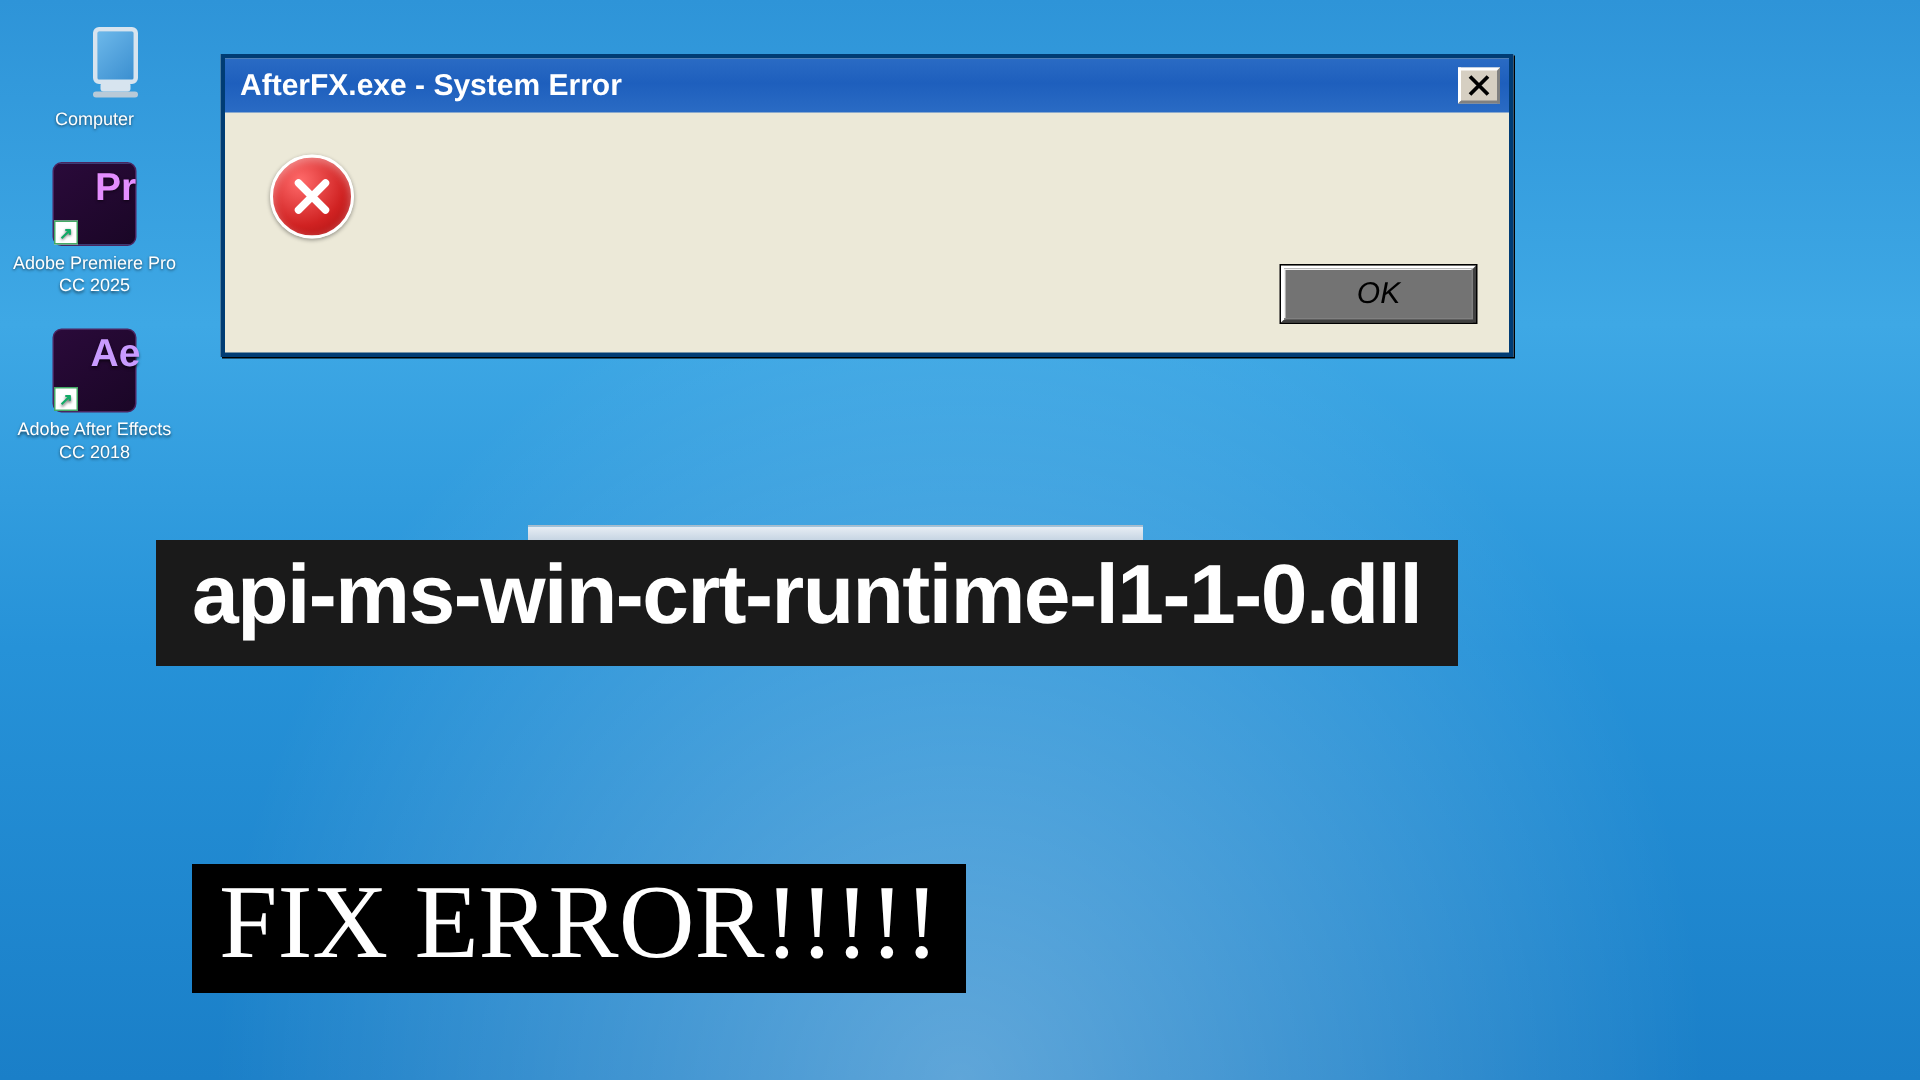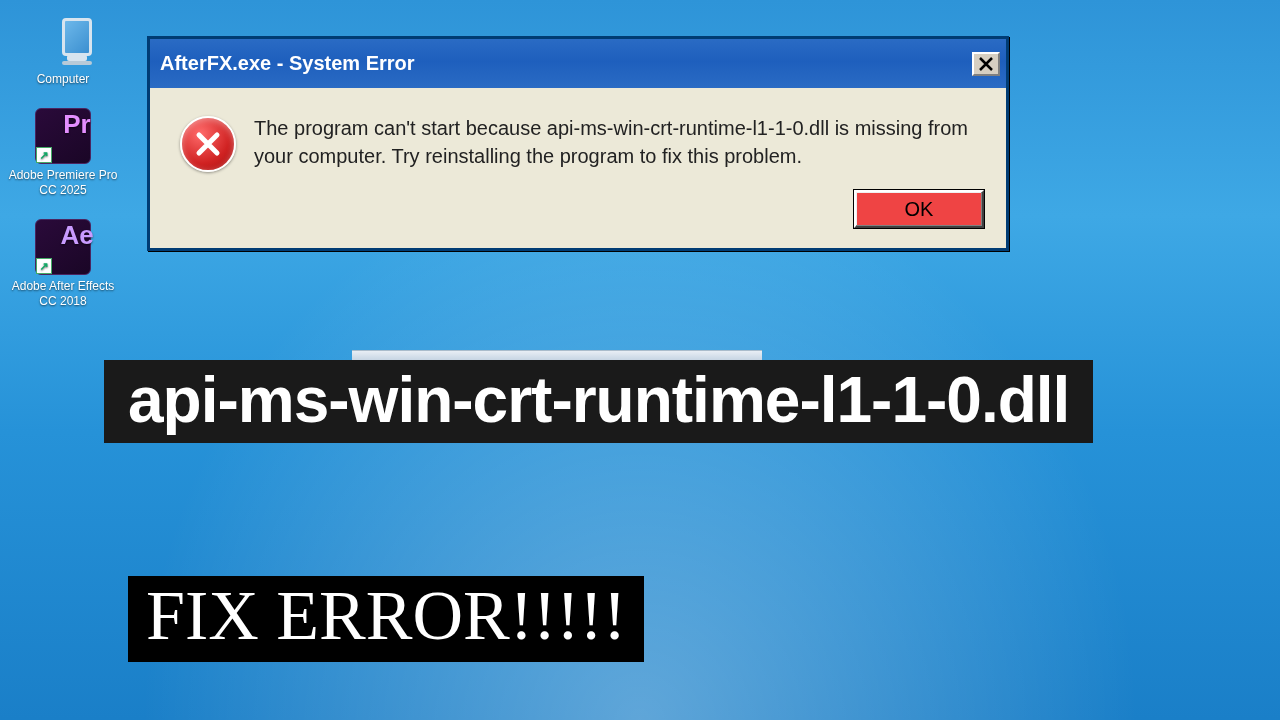--- a/index.html
+++ b/index.html
@@ -27,33 +27,33 @@
 .bin-ic { width:48px; height:58px; }
 .bin { width:40px; height:50px; background:linear-gradient(180deg,#e3f0fa,#b8d5ea); border-radius:4px 4px 6px 6px; margin:0 auto; position:relative; transform:perspective(60px) rotateX(3deg); border:1px solid #9fc3de; }
 .bin::before { content:""; position:absolute; top:-6px; left:-3px; right:-3px; height:8px; background:linear-gradient(180deg,#f3f9fd,#cfe3f0); border-radius:50%/60%; border:1px solid #9fc3de; }
 .bin::after { content:""; position:absolute; top:10px; bottom:6px; left:8px; width:3px; background:rgba(255,255,255,0.5); box-shadow:10px 0 rgba(255,255,255,0.5), 20px 0 rgba(255,255,255,0.5); }
 
 .app-ic { width:56px; height:56px; border-radius:6px; display:flex; align-items:center; justify-content:center; font-weight:bold; font-size:26px; font-family:"Segoe UI",sans-serif; background:linear-gradient(145deg,#2a0a3a,#1a0626); position:relative; border:1px solid #4a2560; }
 .app-ic.pr span{ color:#e48eff; } .app-ic.ae span{ color:#c99bff; }
 .shortcut { position:absolute; left:0; bottom:0; width:16px; height:16px; background:#fff; border:1px solid #4a6; display:flex; align-items:center; justify-content:center; font-size:11px; color:#1a6; }
 
 .dialog { position:absolute; left:147px; top:36px; width:862px; background:#ece9d8; border:3px solid #003c74; box-shadow:1px 1px 0 #000; z-index:5; }
-.titlebar { height:49px; background:linear-gradient(180deg,#2a6bc4 0%, #1e5fbd 45%, #2a6bc4 100%); display:flex; align-items:center; padding:0 6px 0 10px; }
+.titlebar { height:36px; background:linear-gradient(180deg,#2a6bc4 0%, #1e5fbd 45%, #2a6bc4 100%); display:flex; align-items:center; padding:0 6px 0 10px; }
 .titlebar .tt { color:#fff; font-weight:bold; font-size:20px; flex:1; font-family: Tahoma, sans-serif; }
 .closebtn { width:28px; height:24px; background:#d6cfc2; border:2px solid #808080; border-top-color:#fff; border-left-color:#fff; display:flex; align-items:center; justify-content:center; cursor:pointer; }
 .closebtn svg { width:16px; height:16px; }
 .dcontent { display:flex; padding:26px 22px 8px 30px; }
 .erricon { width:56px; height:56px; flex:0 0 56px; margin-right:18px; margin-top:2px; }
 .erricon .circ { width:56px; height:56px; border-radius:50%; background:radial-gradient(circle at 35% 30%, #ff6b6b, #d02222 60%, #a10f0f); display:flex; align-items:center; justify-content:center; border:2px solid #fff; box-shadow:0 1px 3px rgba(0,0,0,0.4), inset 0 2px 6px rgba(255,255,255,0.4); }
 .erricon svg { width:30px; height:30px; }
 .msg { font-size:20px; color:#222; line-height:1.42; font-family: Tahoma, sans-serif; }
 .dbtns { display:flex; justify-content:flex-end; padding:10px 22px 20px; }
-.okbtn { width:130px; height:38px; background:#ef4444; border:2px solid #404040; border-top-color:#fff; border-left-color:#fff; outline:1px solid #000; box-shadow: inset -1px -1px #808080, inset 1px 1px #f0f0f0; font-size:20px; font-family: Tahoma, sans-serif; cursor:pointer; }
+.okbtn { width:130px; height:38px; background:#737373; border:2px solid #404040; border-top-color:#fff; border-left-color:#fff; outline:1px solid #000; box-shadow: inset -1px -1px #808080, inset 1px 1px #f0f0f0; font-size:20px; font-family: Tahoma, sans-serif; cursor:pointer;font-style:italic; }
 
-.banner1 { position:absolute; left:104px; top:360px; background:#1a1a1a; color:#fff; padding:6px 24px 8px; font-size:64px; font-weight:700; line-height:1.08; letter-spacing:-1px; z-index:6; font-family:"Segoe UI",Arial,sans-serif; }
+.banner1 { position:absolute; left:104px; top:360px; background:#1a1a1a; color:#fff; padding:6px 24px 18px; font-size:56px; font-weight:700; line-height:1.08; letter-spacing:-1px; z-index:6; font-family:"Segoe UI",Arial,sans-serif; }
 .banner2 { position:absolute; left:128px; top:576px; background:#000; color:#fff; padding:0 18px 6px; font-size:70px; font-weight:400; z-index:6; font-family:Liberation Serif, serif; }
 
 .taskbar-hint { position:absolute; left:352px; top:350px; width:410px; height:10px; background:linear-gradient(180deg,#e8eef5,#c7d5e3); border-top:1px solid #aabccb; z-index:3; }
 </style>
 </head>
 <body>
 
 <div class="desktop-icons">
   <div class="di">
     <div class="ic computer-ic">
@@ -87,21 +87,20 @@
     </div>
   </div>
   <div class="dcontent">
     <div class="erricon">
       <div class="circ">
         <svg viewBox="0 0 30 30">
             <path d="M6 6 L24 24 M24 6 L6 24" stroke="#fff" stroke-width="5" stroke-linecap="round"></path>
           </svg>
       </div>
     </div>
-    <div class="msg">The program can't start because api-ms-win-crt-runtime-l1-1-0.dll is missing from your computer. Try reinstalling the program to fix this problem.</div>
   </div>
   <div class="dbtns">
     <button class="okbtn">OK</button>
   </div>
 </div>
 
 <div class="taskbar-hint"></div>
 
 <div class="banner1">api-ms-win-crt-runtime-l1-1-0.dll</div>
 <div class="banner2">FIX ERROR!!!!!</div>

